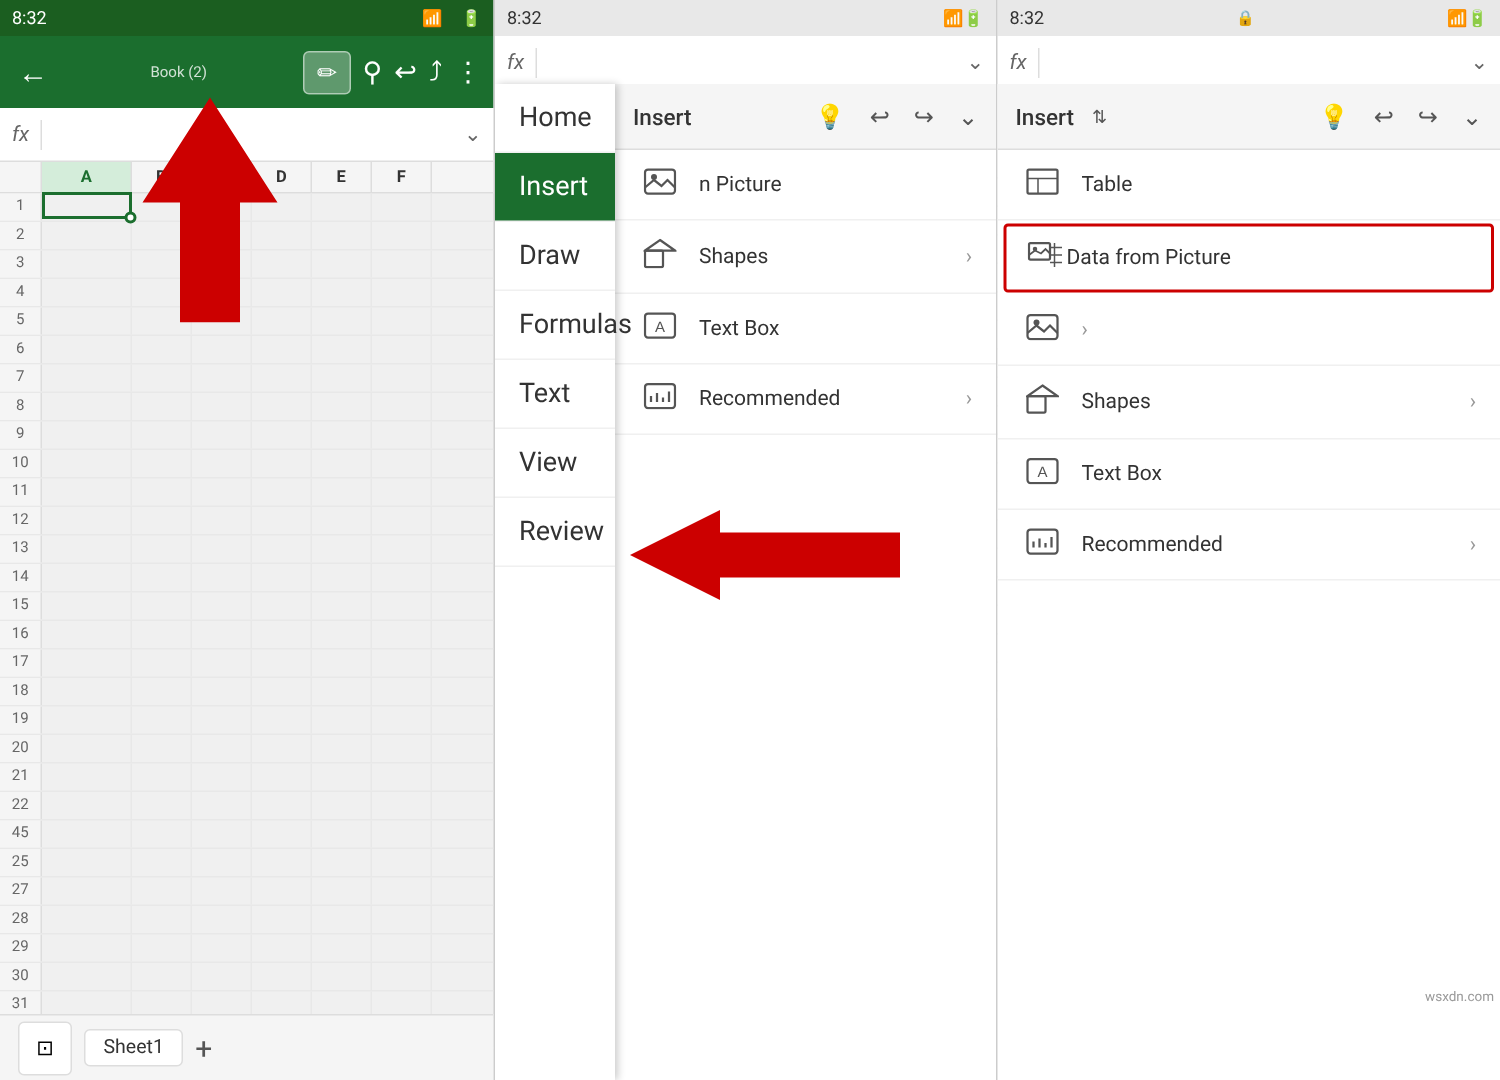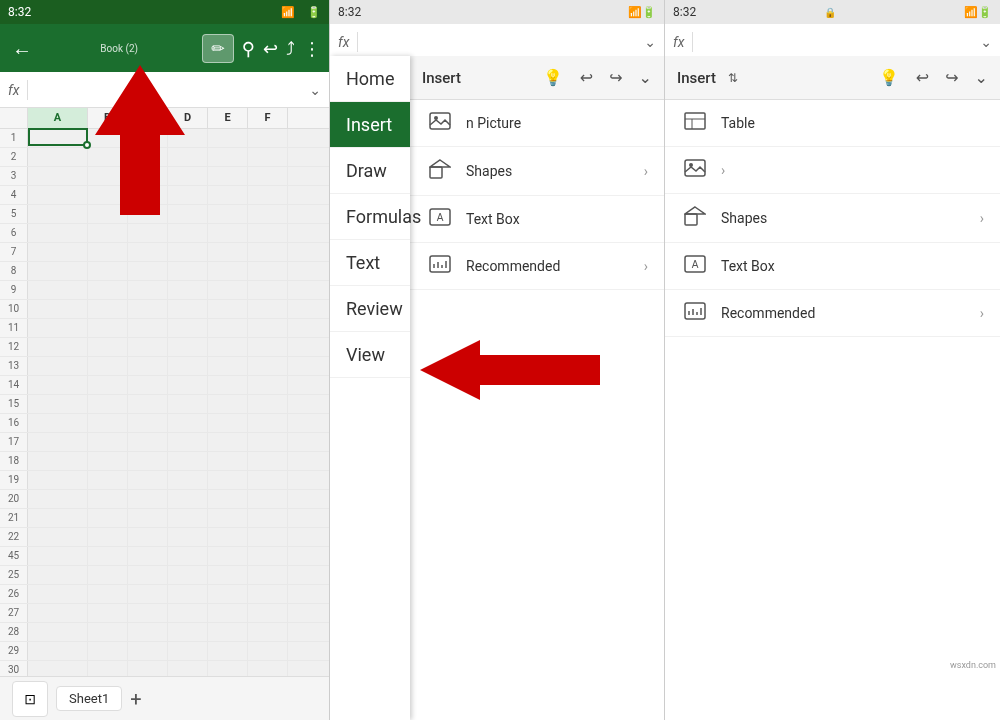--- a/index.html
+++ b/index.html
@@ -519,29 +519,20 @@
         <div class="grid-row">
           <div class="row-num">25</div>
           <div class="cell" style="width: 60px; min-width: 60px;"></div>
           <div class="cell" style="width: 40px; min-width: 40px;"></div>
           <div class="cell" style="width: 40px; min-width: 40px;"></div>
           <div class="cell" style="width: 40px; min-width: 40px;"></div>
           <div class="cell" style="width: 40px; min-width: 40px;"></div>
           <div class="cell" style="width: 40px; min-width: 40px;"></div>
         </div>
         <div class="grid-row">
-          <div class="row-num">26</div>
-          <div class="cell" style="width: 60px; min-width: 60px;"></div>
-          <div class="cell" style="width: 40px; min-width: 40px;"></div>
-          <div class="cell" style="width: 40px; min-width: 40px;"></div>
-          <div class="cell" style="width: 40px; min-width: 40px;"></div>
-          <div class="cell" style="width: 40px; min-width: 40px;"></div>
-          <div class="cell" style="width: 40px; min-width: 40px;"></div>
-        </div>
-        <div class="grid-row">
           <div class="row-num">27</div>
           <div class="cell" style="width: 60px; min-width: 60px;"></div>
           <div class="cell" style="width: 40px; min-width: 40px;"></div>
           <div class="cell" style="width: 40px; min-width: 40px;"></div>
           <div class="cell" style="width: 40px; min-width: 40px;"></div>
           <div class="cell" style="width: 40px; min-width: 40px;"></div>
           <div class="cell" style="width: 40px; min-width: 40px;"></div>
         </div>
         <div class="grid-row">
           <div class="row-num">28</div>
@@ -843,22 +834,22 @@
       <div style="position:absolute; bottom:-5px; right:-5px; width:8px; height:8px; background:#fff; border:2px solid #1b6e2e; border-radius:50%;"></div>
     </div>
   </div>
 
   <div class="menu-container" style="top:56px; width:80px;">
     <div class="menu-item">Home</div>
     <div class="menu-item active">Insert</div>
     <div class="menu-item">Draw</div>
     <div class="menu-item">Formulas</div>
     <div class="menu-item">Text</div>
+    <div class="menu-item">View</div>
     <div class="menu-item">Review</div>
-    <div class="menu-item">View</div>
   </div>
 
   <div style="position:absolute; left:80px; top:56px; right:0; bottom:0; background:#fff; z-index:6;">
 
     <div class="insert-toolbar">
       <span class="insert-title">Insert</span>
       <div class="insert-icons">
         <span style="font-size:16px; color:#555;">💡</span>
         <span style="font-size:16px; color:#555;">↩</span>
         <span style="font-size:16px; color:#555;">↪</span>
@@ -1159,20 +1150,34 @@
       <div class="insert-item-icon">
         <svg width="22" height="18" viewBox="0 0 22 18">
             <rect x="1" y="1" width="20" height="16" rx="1" fill="none" stroke="#555" stroke-width="1.5"></rect>
             <line x1="1" y1="7" x2="21" y2="7" stroke="#555" stroke-width="1"></line>
             <line x1="8" y1="7" x2="8" y2="17" stroke="#555" stroke-width="1"></line>
           </svg>
       </div>
       <span class="insert-item-label">Table</span>
     </div>
 
+    <div style="border:2px solid #cc0000; margin:2px 4px; border-radius:3px; display:flex; align-items:center; padding:10px 12px; cursor:pointer; background:#fff;">
+      <div class="insert-item-icon">
+        <svg width="24" height="18" viewBox="0 0 24 18">
+            <rect x="1" y="1" width="14" height="11" rx="1" fill="none" stroke="#555" stroke-width="1.5"></rect>
+            <circle cx="5" cy="5" r="1.5" fill="#555"></circle>
+            <polyline points="1,9 5,6 9,8 12,5 15,8" fill="none" stroke="#555" stroke-width="1.2"></polyline>
+            <line x1="18" y1="1" x2="18" y2="17" stroke="#555" stroke-width="1"></line>
+            <line x1="15" y1="4" x2="23" y2="4" stroke="#555" stroke-width="1"></line>
+            <line x1="15" y1="9" x2="23" y2="9" stroke="#555" stroke-width="1"></line>
+            <line x1="15" y1="14" x2="23" y2="14" stroke="#555" stroke-width="1"></line>
+          </svg>
+      </div>
+      <span class="insert-item-label">Data from Picture</span>
+    </div>
 
     <div class="insert-item">
       <div class="insert-item-icon">
         <svg width="22" height="18" viewBox="0 0 22 18">
             <rect x="1" y="1" width="20" height="16" rx="2" fill="none" stroke="#555" stroke-width="1.5"></rect>
             <circle cx="7" cy="6" r="2" fill="#555"></circle>
             <polyline points="1,13 7,8 12,12 16,8 21,13" fill="none" stroke="#555" stroke-width="1.5"></polyline>
           </svg>
       </div>
       <span class="insert-item-chevron">›</span>

